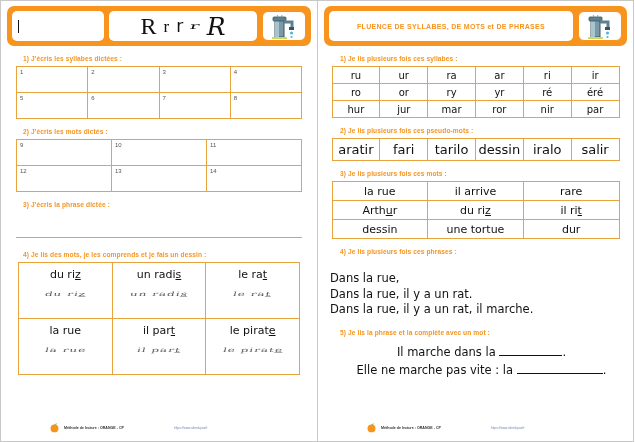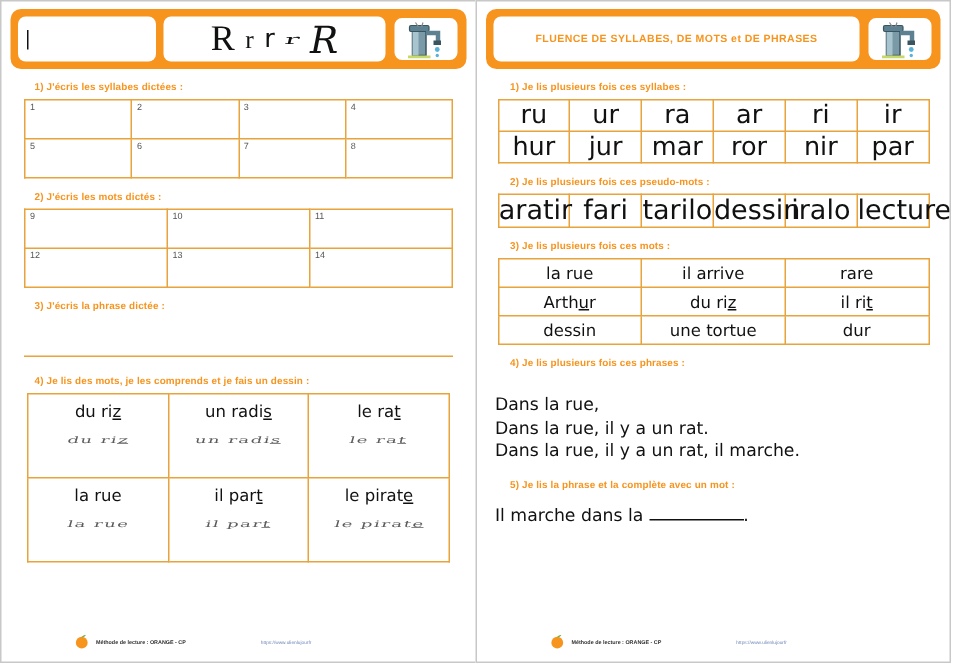--- a/index.html
+++ b/index.html
@@ -175,39 +175,40 @@
     margin: 0 auto;
     table-layout: fixed;
     width: 288px;
   }
   .rtable td {
     border: 1px solid #E8A33D;
     text-align: center;
     font-family: "DejaVu Sans", sans-serif;
     color: #111;
   }
-  .tbl-syllabes td { height: 17px; font-size: 17px; }
-  .tbl-pseudo td { height: 22px; font-size: 18px; }
+  .tbl-syllabes td { height: 17px; font-size: 10px; }
+  .tbl-pseudo td { height: 22px; font-size: 13px; }
   .tbl-mots td { height: 19px; font-size: 11px; }
   .tbl-mots u { text-decoration: underline; }
 
   
   .sentences {
     margin: 16px 0 0 12px;
     font-family: "DejaVu Sans", sans-serif;
     font-size: 11.5px;
     color: #111;
     line-height: 15.5px;
   }
   .fill-block {
     margin: 7px 0 0 12px;
     font-family: "DejaVu Sans", sans-serif;
     font-size: 11.5px;
     color: #111;
     line-height: 18px;
+    text-align: center;
   }
   .blank {
     display: inline-block;
     border-bottom: 1.3px solid #111;
     vertical-align: baseline;
   }
   .blank.b1 { width: 63px; }
   .blank.b2 { width: 86px; }
 
   
@@ -373,40 +374,48 @@
       <tbody>
           <tr>
         <td>ru</td>
         <td>ur</td>
         <td>ra</td>
         <td>ar</td>
         <td>ri</td>
         <td>ir</td>
       </tr>
       <tr>
+        <td>ro</td>
+        <td>or</td>
+        <td>ry</td>
+        <td>yr</td>
+        <td>ré</td>
+        <td>éré</td>
+      </tr>
+      <tr>
         <td>hur</td>
         <td>jur</td>
         <td>mar</td>
         <td>ror</td>
         <td>nir</td>
         <td>par</td>
       </tr>
     </tbody>
       </table>
 
     <div class="sec-head r">2)  Je lis plusieurs fois ces pseudo-mots :</div>
     <table class="rtable tbl-pseudo">
       <tbody>
           <tr>
         <td>aratir</td>
         <td>fari</td>
         <td>tarilo</td>
         <td>dessin</td>
         <td>iralo</td>
-        <td>lecture</td>
+        <td>salir</td>
       </tr>
     </tbody>
       </table>
 
     <div class="sec-head r">3)  Je lis plusieurs fois ces mots :</div>
     <table class="rtable tbl-mots">
       <tbody>
           <tr>
         <td><span>la rue</span></td>
         <td><span>il arrive</span></td>
@@ -430,20 +439,24 @@
       <div>Dans la rue,</div>
       <div>Dans la rue, il y a un rat.</div>
       <div>Dans la rue, il y a un rat, il marche.</div>
     </div>
 
     <div class="sec-head r" style="margin-top:11px">5)  Je lis la phrase et la complète avec un mot :</div>
     <div class="fill-block">
       <div>
         <span>Il marche dans la</span>
         <span class="blank b1"></span><span>.</span>
+      </div>
+      <div>
+        <span>Elle ne marche pas vite : la</span>
+        <span class="blank b2"></span><span>.</span>
       </div>
     </div>
 
     <div class="footer">
       <svg class="orange-logo" width="11" height="11" viewBox="0 0 12 12">
         <circle cx="6" cy="7" r="4.3" fill="#F7941E"></circle>
         <path d="M6 2.8 Q7.6 1.2 9 1.6 Q8.2 3 6 3.2 Z" fill="#6ab04c"></path>
       </svg>
       <span class="footer-text">Méthode de lecture : ORANGE - CP</span>
       <span class="footer-url">https://www.ulienlujourfr</span>

